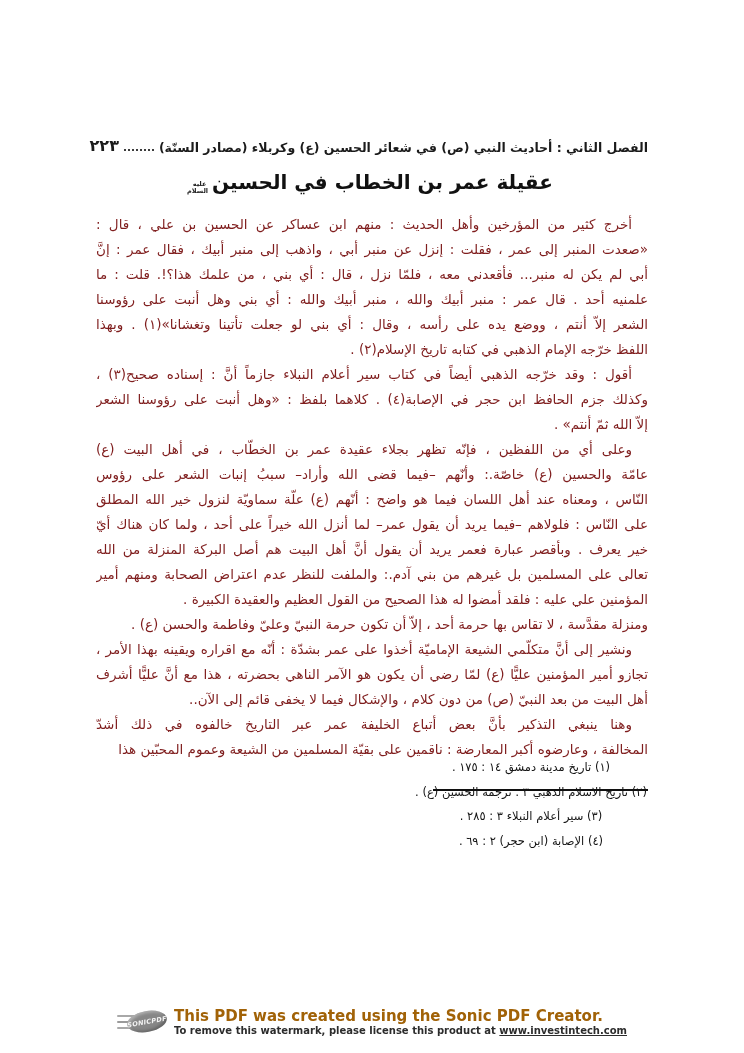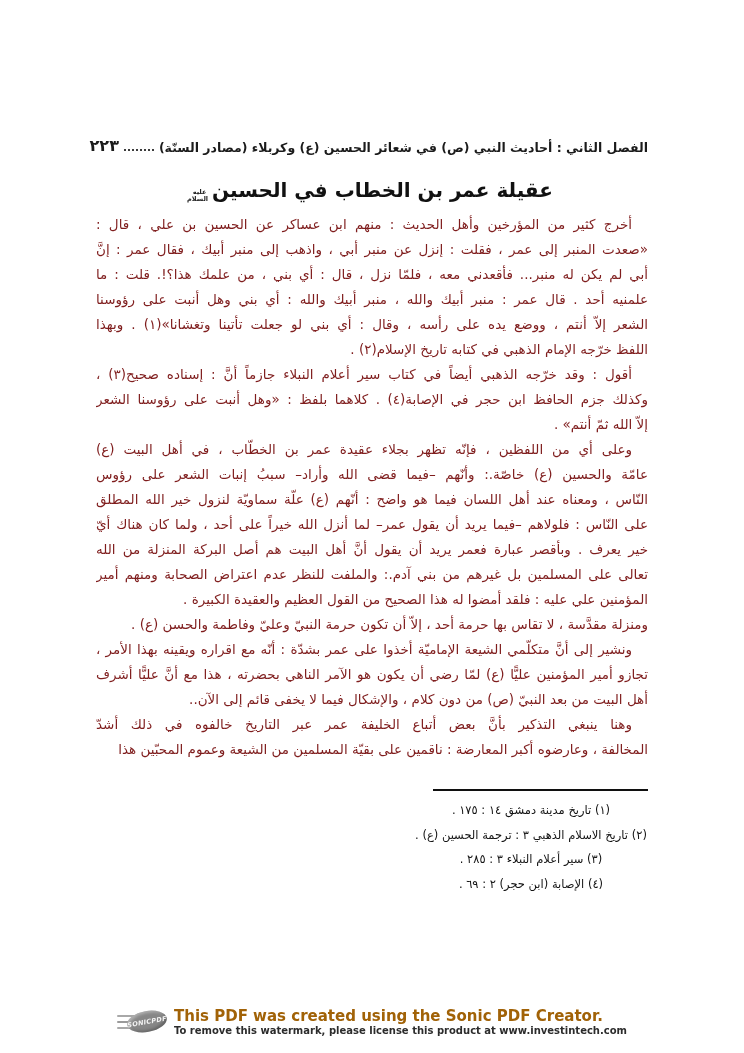--- a/index.html
+++ b/index.html
@@ -12,21 +12,21 @@
   
   .page-header {
     position:absolute; top:136px; right:96px; left:98px;
     display:flex; direction:rtl; align-items:flex-end;
   }
   .chapter-line { font-size:12.5px; font-weight:bold; white-space:nowrap; letter-spacing:0; }
   .leader-dots { flex:1; border-bottom:2px dotted #3c3c3c; margin:0 5px 4px 5px; height:0; min-width:30px; }
   .page-number { font-size:16px; font-weight:bold; letter-spacing:2px; }
   
   .main-title {
-    position:absolute; top:165px; left:0; right:0;
+    position:absolute; top:157px; left:0; right:0;
     text-align:center; direction:rtl;
     font-size:20px; font-weight:bold; color:#111;
   }
   .honorific {
     display:inline-block; width:17px; font-size:6.5px; font-weight:bold;
     line-height:1.15; vertical-align:-4px; margin-right:4px; text-align:center; color:#222;
   }
   
   .body-text {
     position:absolute; top:212px; right:96px; width:552px;
@@ -34,21 +34,21 @@
   }
   .line {
     line-height:25px; height:25px; white-space:nowrap; overflow:hidden;
     text-align:justify; text-align-last:justify;
   }
   .line.first { text-indent:16px; }
   .line.plast { text-align-last:right; }
   
   .footnote-rule { position:absolute; top:789px; left:433px; width:215px; height:2px; background:#101010; }
   .footnotes {
-    position:absolute; top:798px; left:398px; width:266px;
+    position:absolute; top:755px; left:398px; width:266px;
     direction:rtl; text-align:center; font-size:11.5px; color:#141414;
   }
   .footnote-line { line-height:24.5px; white-space:nowrap; }
   
   .watermark {
     position:absolute; top:1008px; left:0; right:0;
     display:flex; justify-content:center; align-items:center; gap:7px; direction:ltr;
   }
   .sonic-logo { position:relative; width:50px; height:28px; flex:0 0 auto; }
   .speed-line { position:absolute; left:0; height:2px; background:#a8a8a8; border-radius:1px; }
@@ -58,21 +58,21 @@
   .logo-oval {
     position:absolute; right:0; top:3px; width:40px; height:21px;
     background:#878787; border-radius:50%; transform:rotate(-10deg);
     display:flex; align-items:center; justify-content:center;
     color:#f4f4f4; font-size:6.5px; font-weight:bold; font-style:italic; letter-spacing:0.3px;
     box-shadow:inset -2px -2px 3px rgba(0,0,0,0.25), inset 2px 2px 3px rgba(255,255,255,0.35);
   }
   .watermark-text { line-height:1.15; }
   .wm-line1 { font-size:15px; font-weight:bold; color:#a16207; }
   .wm-line2 { font-size:10px; font-weight:bold; color:#2c2c2c; }
-  .wm-link { color:#2c2c2c; cursor:pointer; }
+  .wm-link { text-decoration:underline; color:#2c2c2c; cursor:pointer; }
 </style>
 </head>
 <body>
 
 <div class="page">
 
   <header class="page-header">
     <span class="chapter-line">الفصل الثاني : أحاديث النبي (ص) في شعائر الحسين (ع) وكربلاء (مصادر السنّة)</span>
     <span class="leader-dots"></span>
     <span class="page-number">٢٢٣</span>

